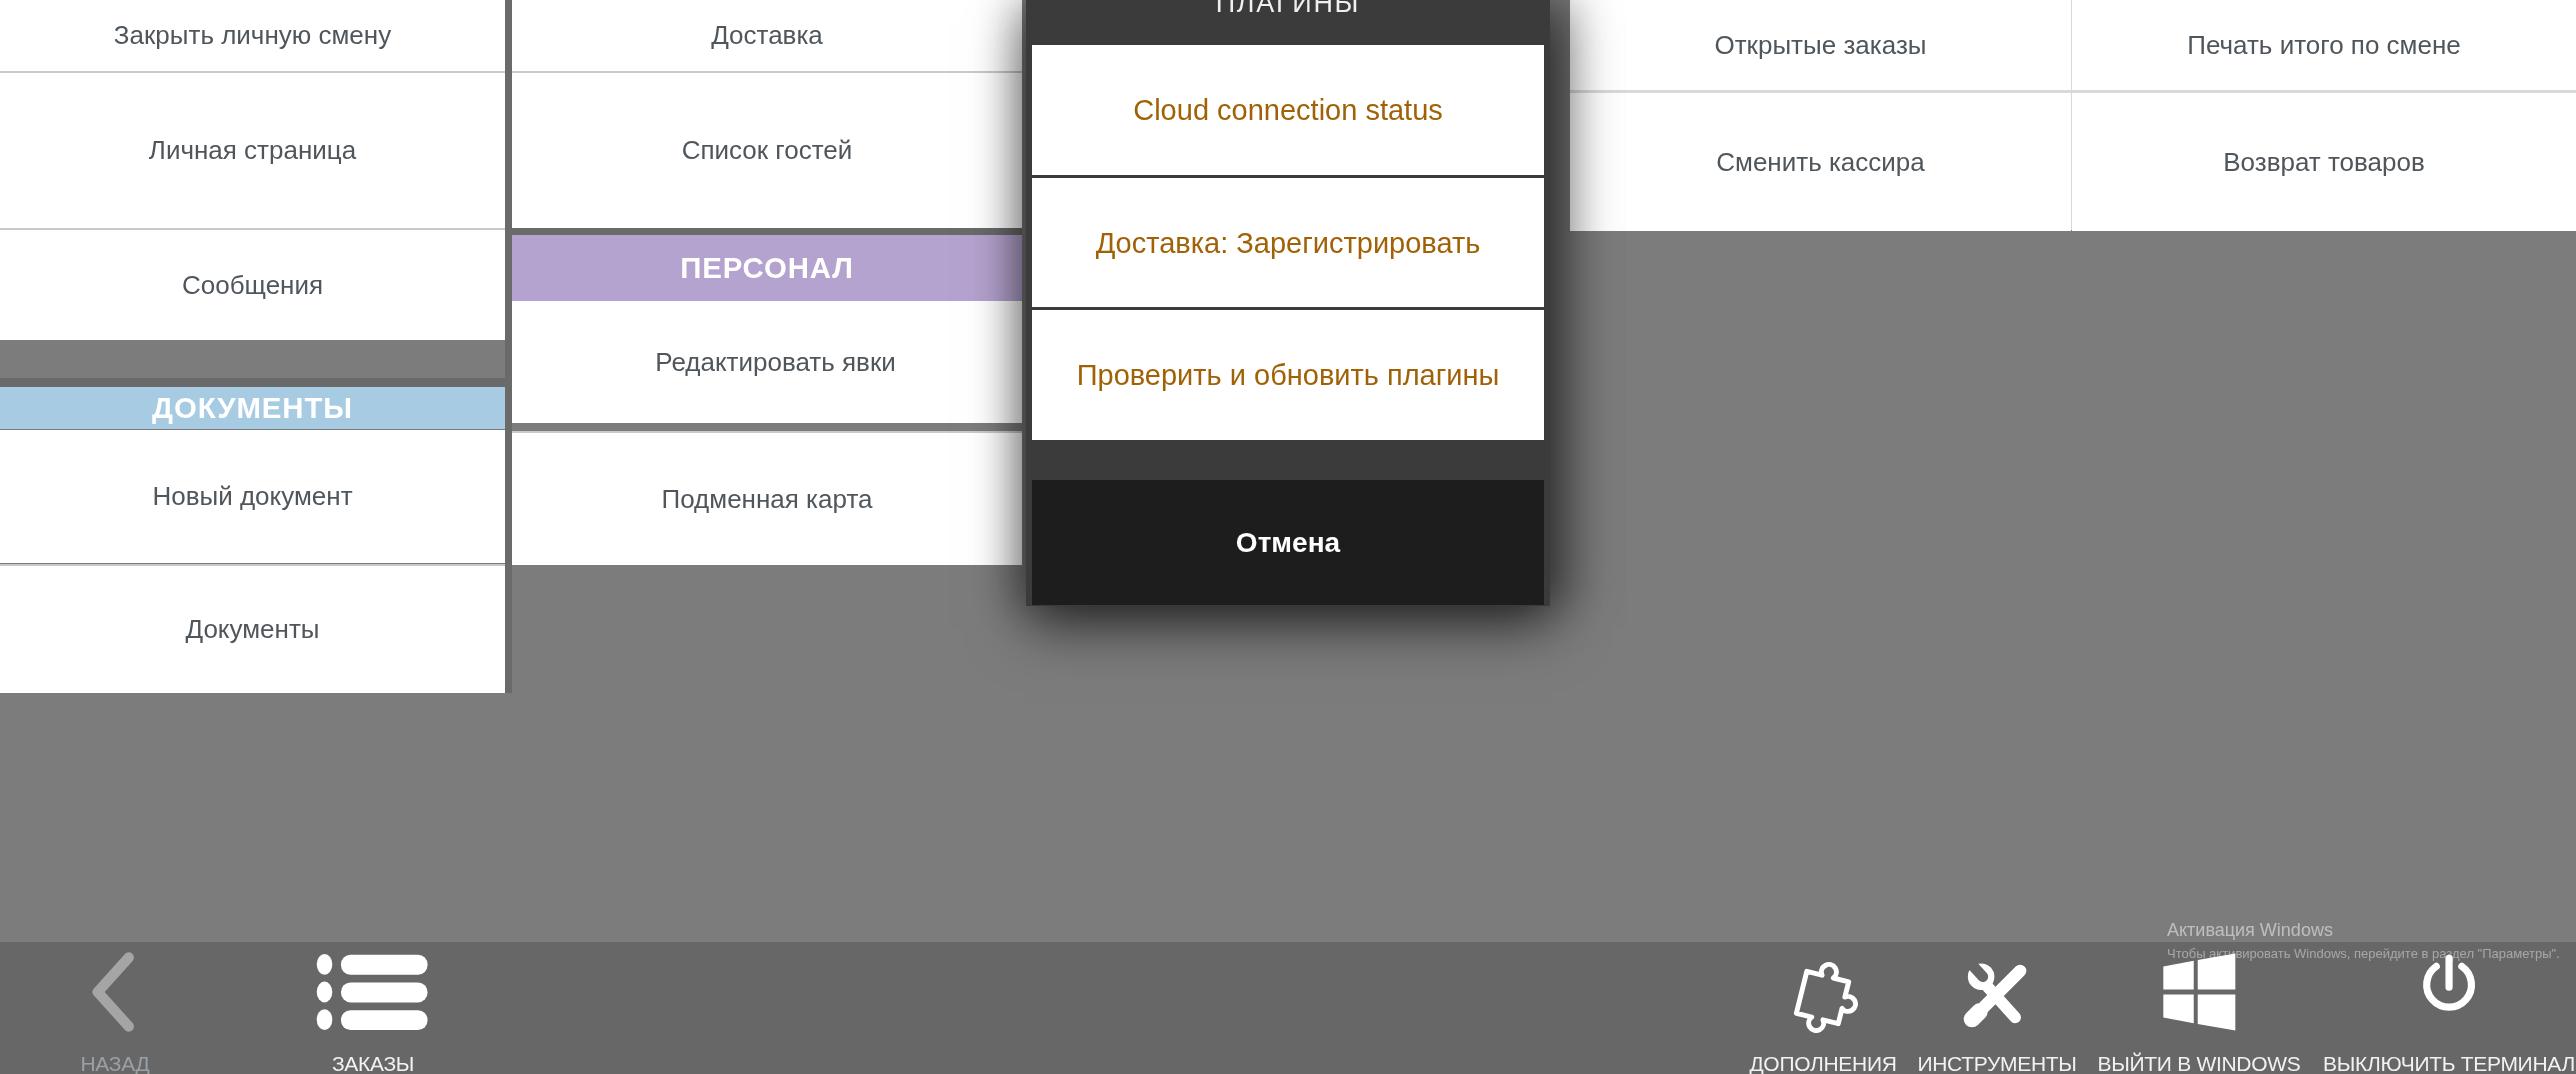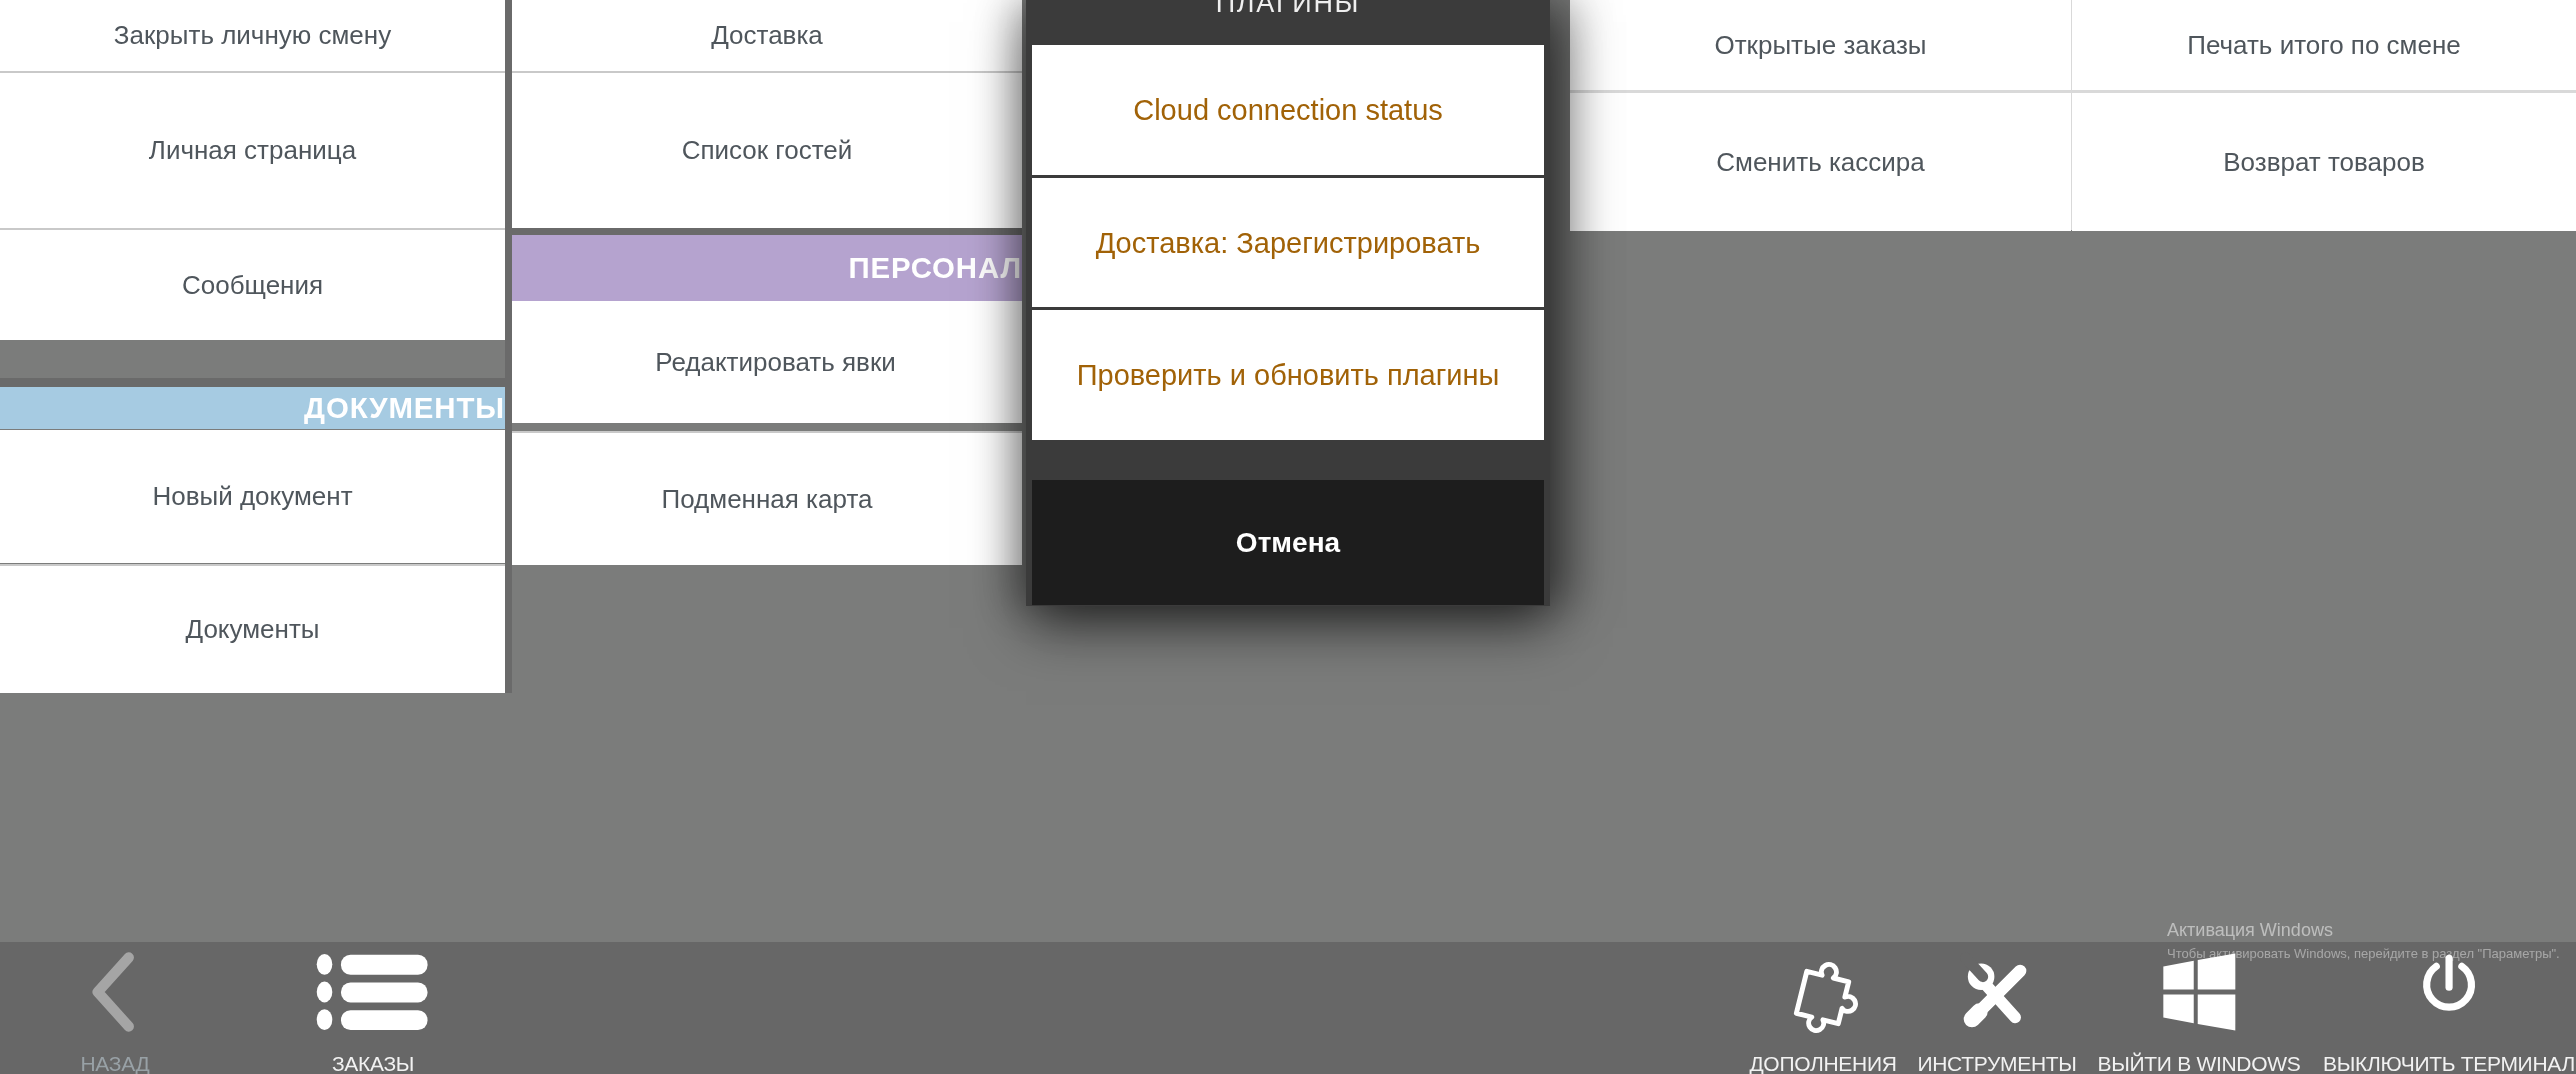--- a/index.html
+++ b/index.html
@@ -6,21 +6,21 @@
   body{width:2576px;height:1075px;overflow:hidden;background:#7b7c7b;
        font-family:"Liberation Sans", sans-serif;}
   .stage{position:absolute;left:0;top:0;width:2576px;height:1075px;overflow:hidden;}
 
   
   .cell{position:absolute;left:0;right:0;display:flex;align-items:center;justify-content:center;
         background:#ffffff;color:#4f565c;font-size:26px;cursor:default;}
   .col{position:absolute;top:0;}
   .divider{position:absolute;left:0;right:0;height:1.7px;background:#c9c9c9;}
   .gapband{position:absolute;left:0;right:0;background:#6a6a6a;}
-  .grouphdr{position:absolute;left:0;right:0;display:flex;align-items:center;justify-content:flex-end;
+  .grouphdr{position:absolute;left:0;right:0;display:flex;align-items:center;justify-content:center;
             color:#ffffff;font-weight:bold;font-size:29.4px;letter-spacing:0.9px;}
   .hdr-blue{background:#a6cbe2;}
   .hdr-purple{background:#b5a3cf;}
   .vgap{position:absolute;width:7px;background:#6a6a6a;}
 
   
   .col34{position:absolute;left:1570px;top:0;width:1006px;height:230px;background:#d9d9d9;}
   .col34 .inner{position:absolute;top:0;height:230px;}
   .col34 .cell{font-size:26px;}
 

